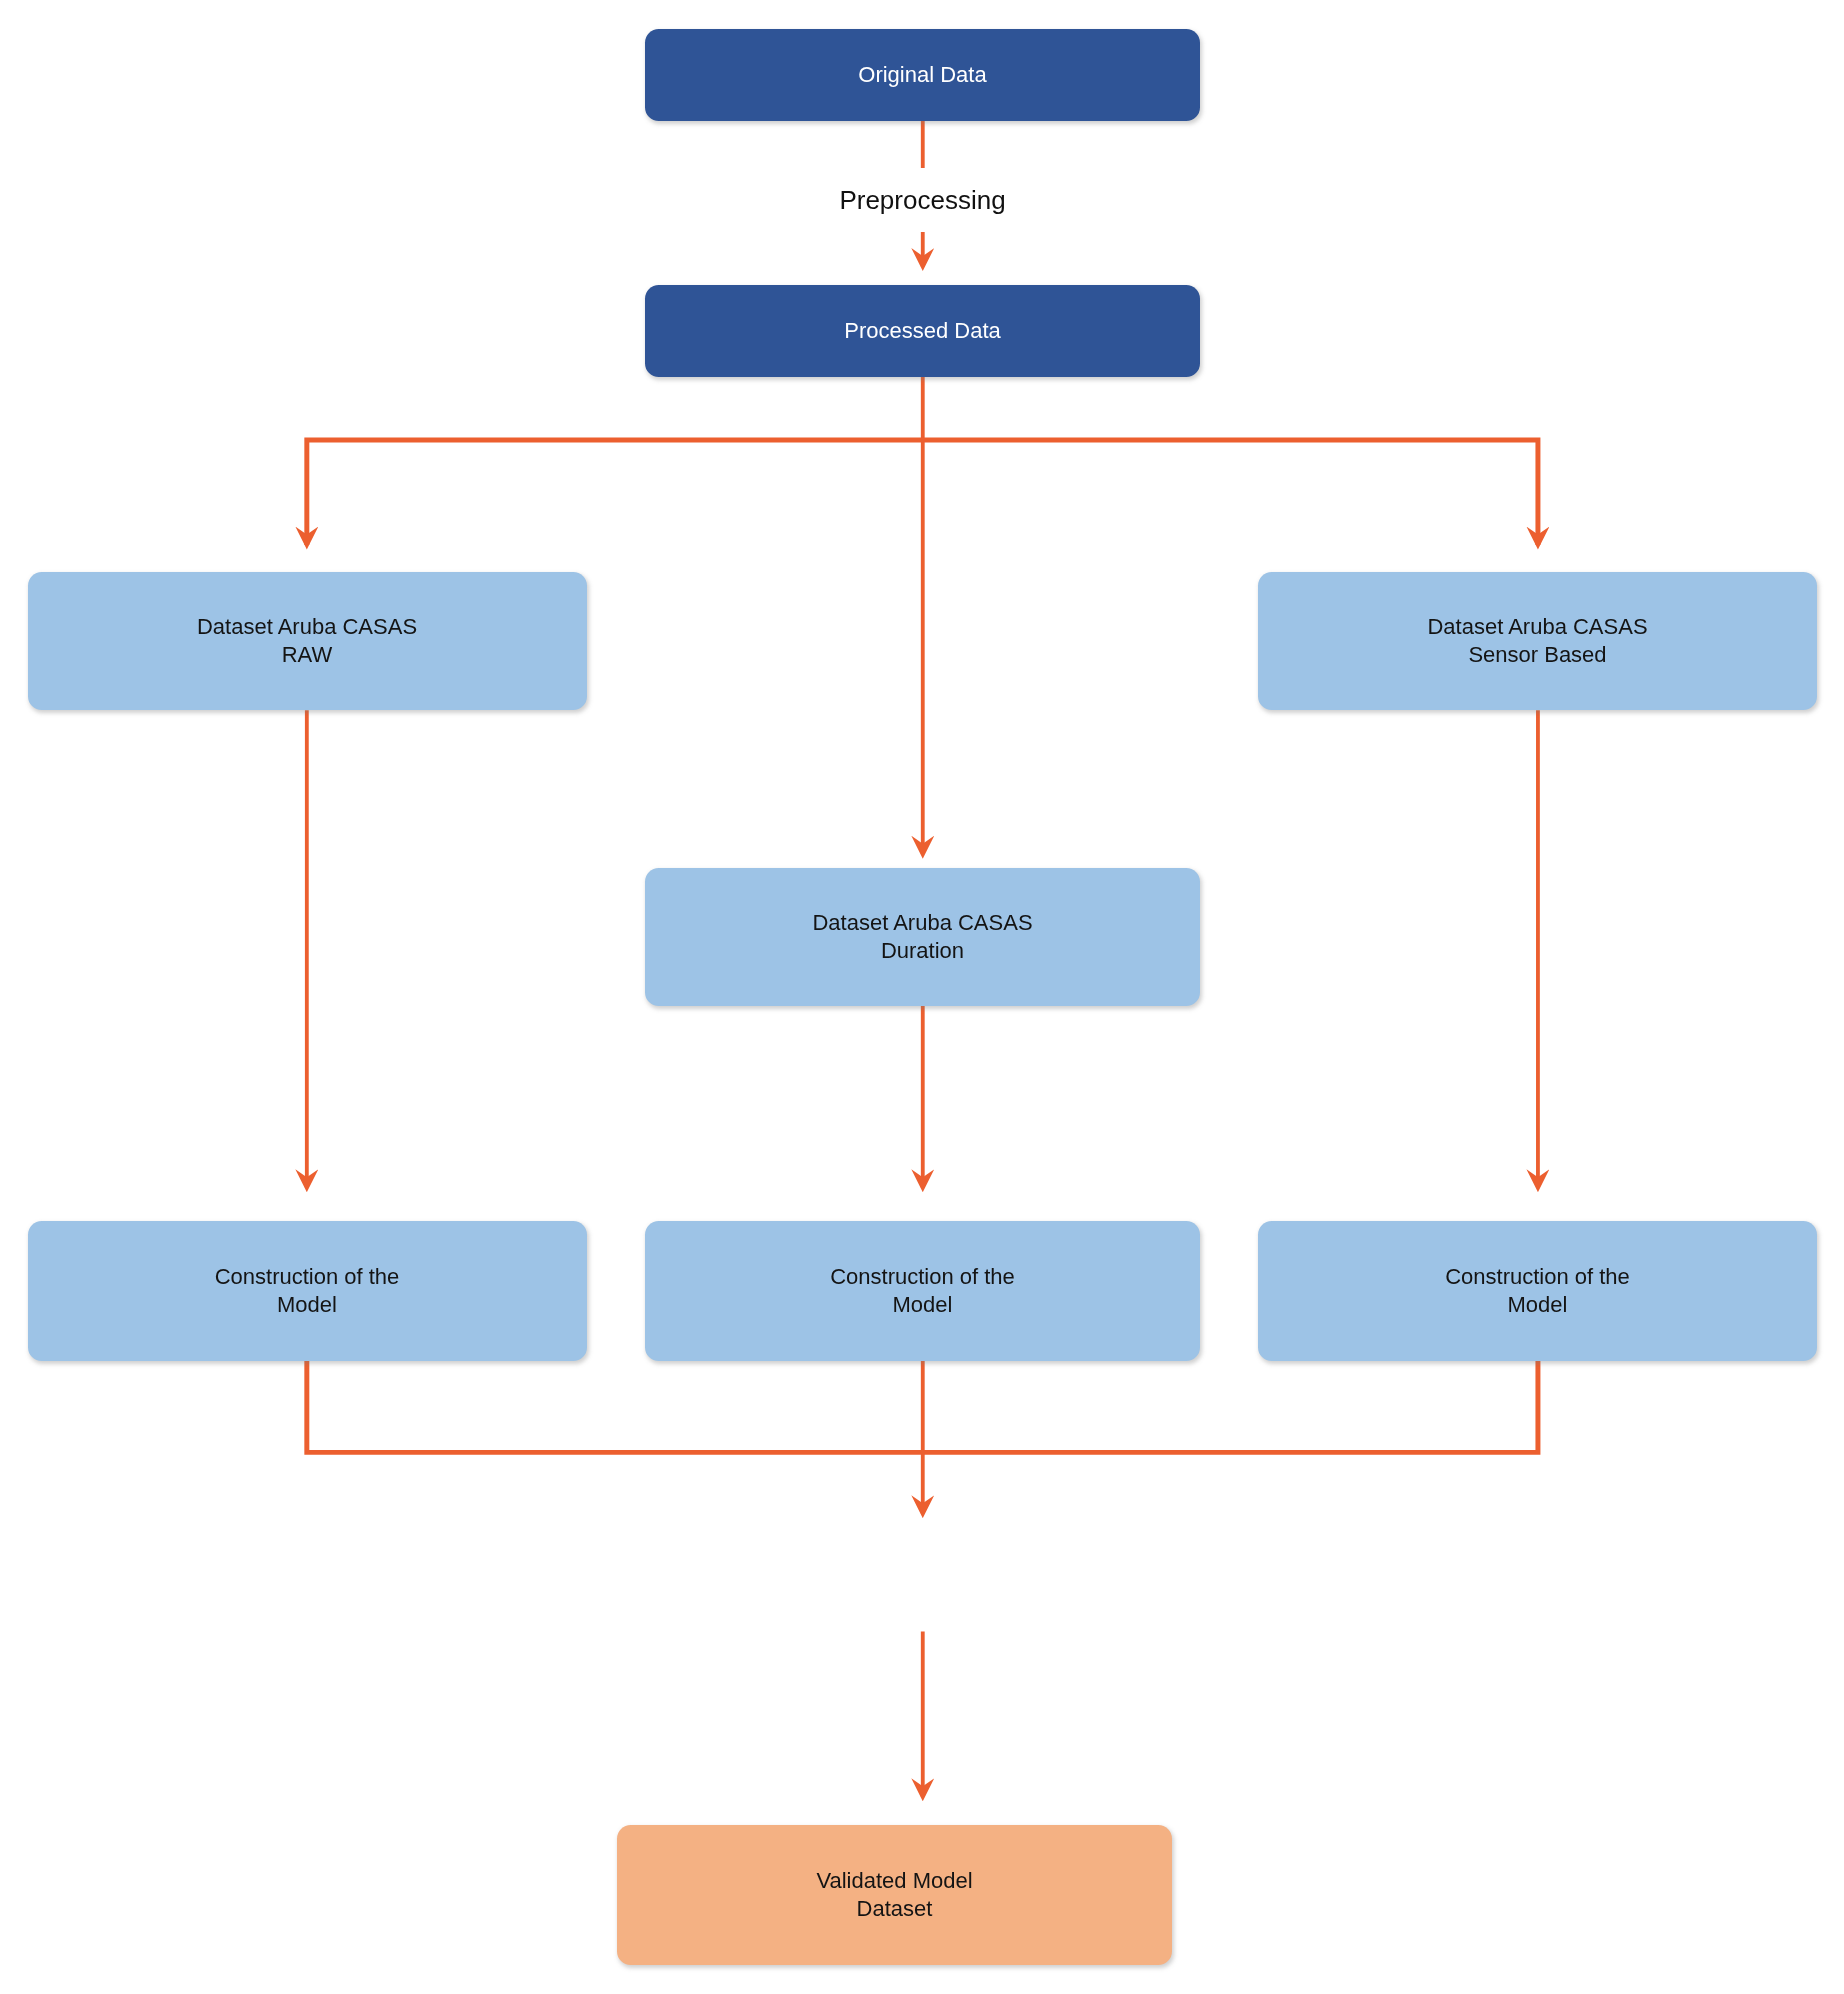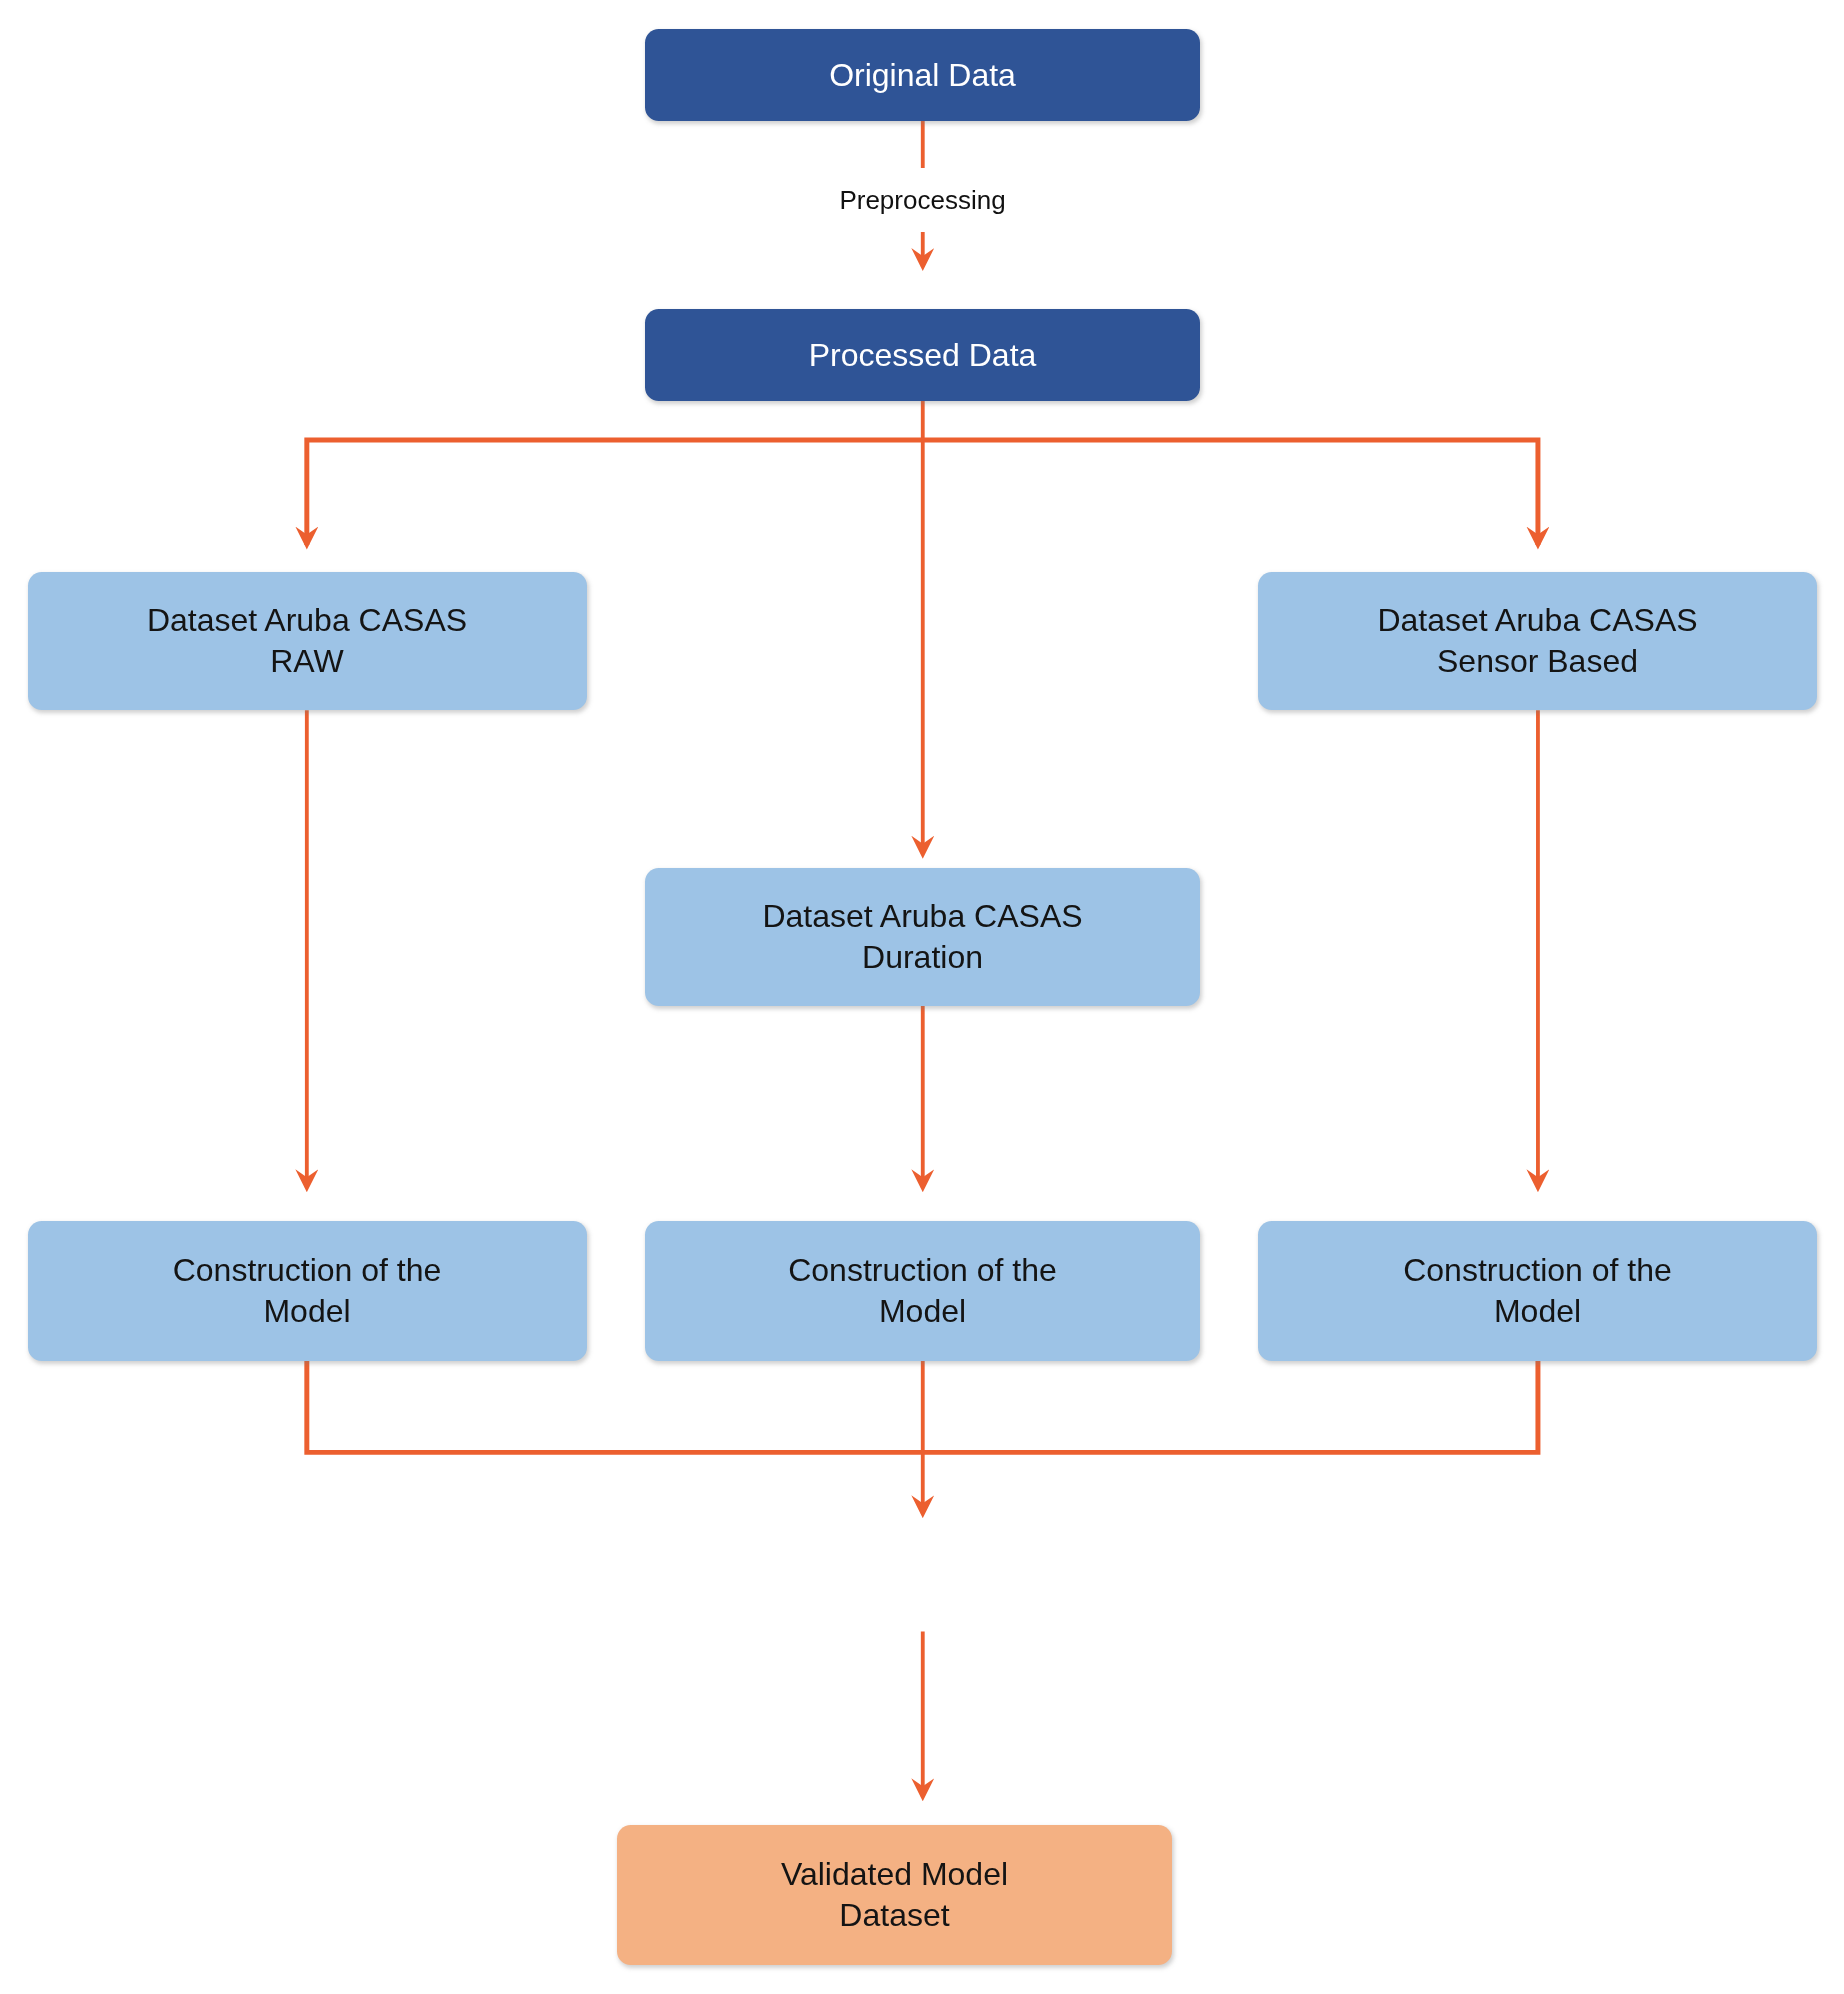--- a/index.html
+++ b/index.html
@@ -31,32 +31,32 @@
   .edge.thick { stroke-width: 6.5px; }
   .arrowhead { fill: var(--arrow-orange, #EC5F2F); }
 
   .node {
     position: absolute;
     display: flex;
     align-items: center;
     justify-content: center;
     text-align: center;
     border-radius: 13.8px;
-    font-size: 32px;
+    font-size: 22px;
     line-height: 1.28;
     box-shadow: 1.5px 2.3px 4.6px rgba(120,120,120,0.35);
   }
   .node-label { white-space: pre-line; }
 
   .dark  { background: var(--node-dark-blue, #2F5496);  color: var(--text-on-dark, #ffffff); }
   .light { background: var(--node-light-blue, #9DC3E6); color: var(--text-on-light, #141414); }
   .peach { background: var(--node-peach, #F4B183);      color: var(--text-on-light, #141414); }
 
   #n-original   { left: 645px;  top: 29px;   width: 555px; height: 92px; }
-  #n-processed  { left: 645px;  top: 285px;  width: 555px; height: 92px; margin-top: 24px; }
+  #n-processed  { left: 645px;  top: 285px;  width: 555px; height: 92px; }
   #n-raw        { left: 27.5px;   top: 572px;  width: 559px; height: 138px; }
   #n-sensor     { left: 1258px; top: 572px;  width: 559px; height: 138px; }
   #n-duration   { left: 645px;  top: 868px; width: 555px; height: 138px; }
   #n-con-left   { left: 27.5px;   top: 1221px; width: 559px; height: 140px; }
   #n-con-center { left: 645px;  top: 1221px; width: 555px; height: 140px; }
   #n-con-right  { left: 1258px; top: 1221px; width: 559px; height: 140px; }
   #n-metric     { left: 645px;  top: 1541px; width: 555px; height: 90px; }
   #n-validated  { left: 617px;  top: 1825px; width: 555px; height: 140px; }
 
   .edge-label {

